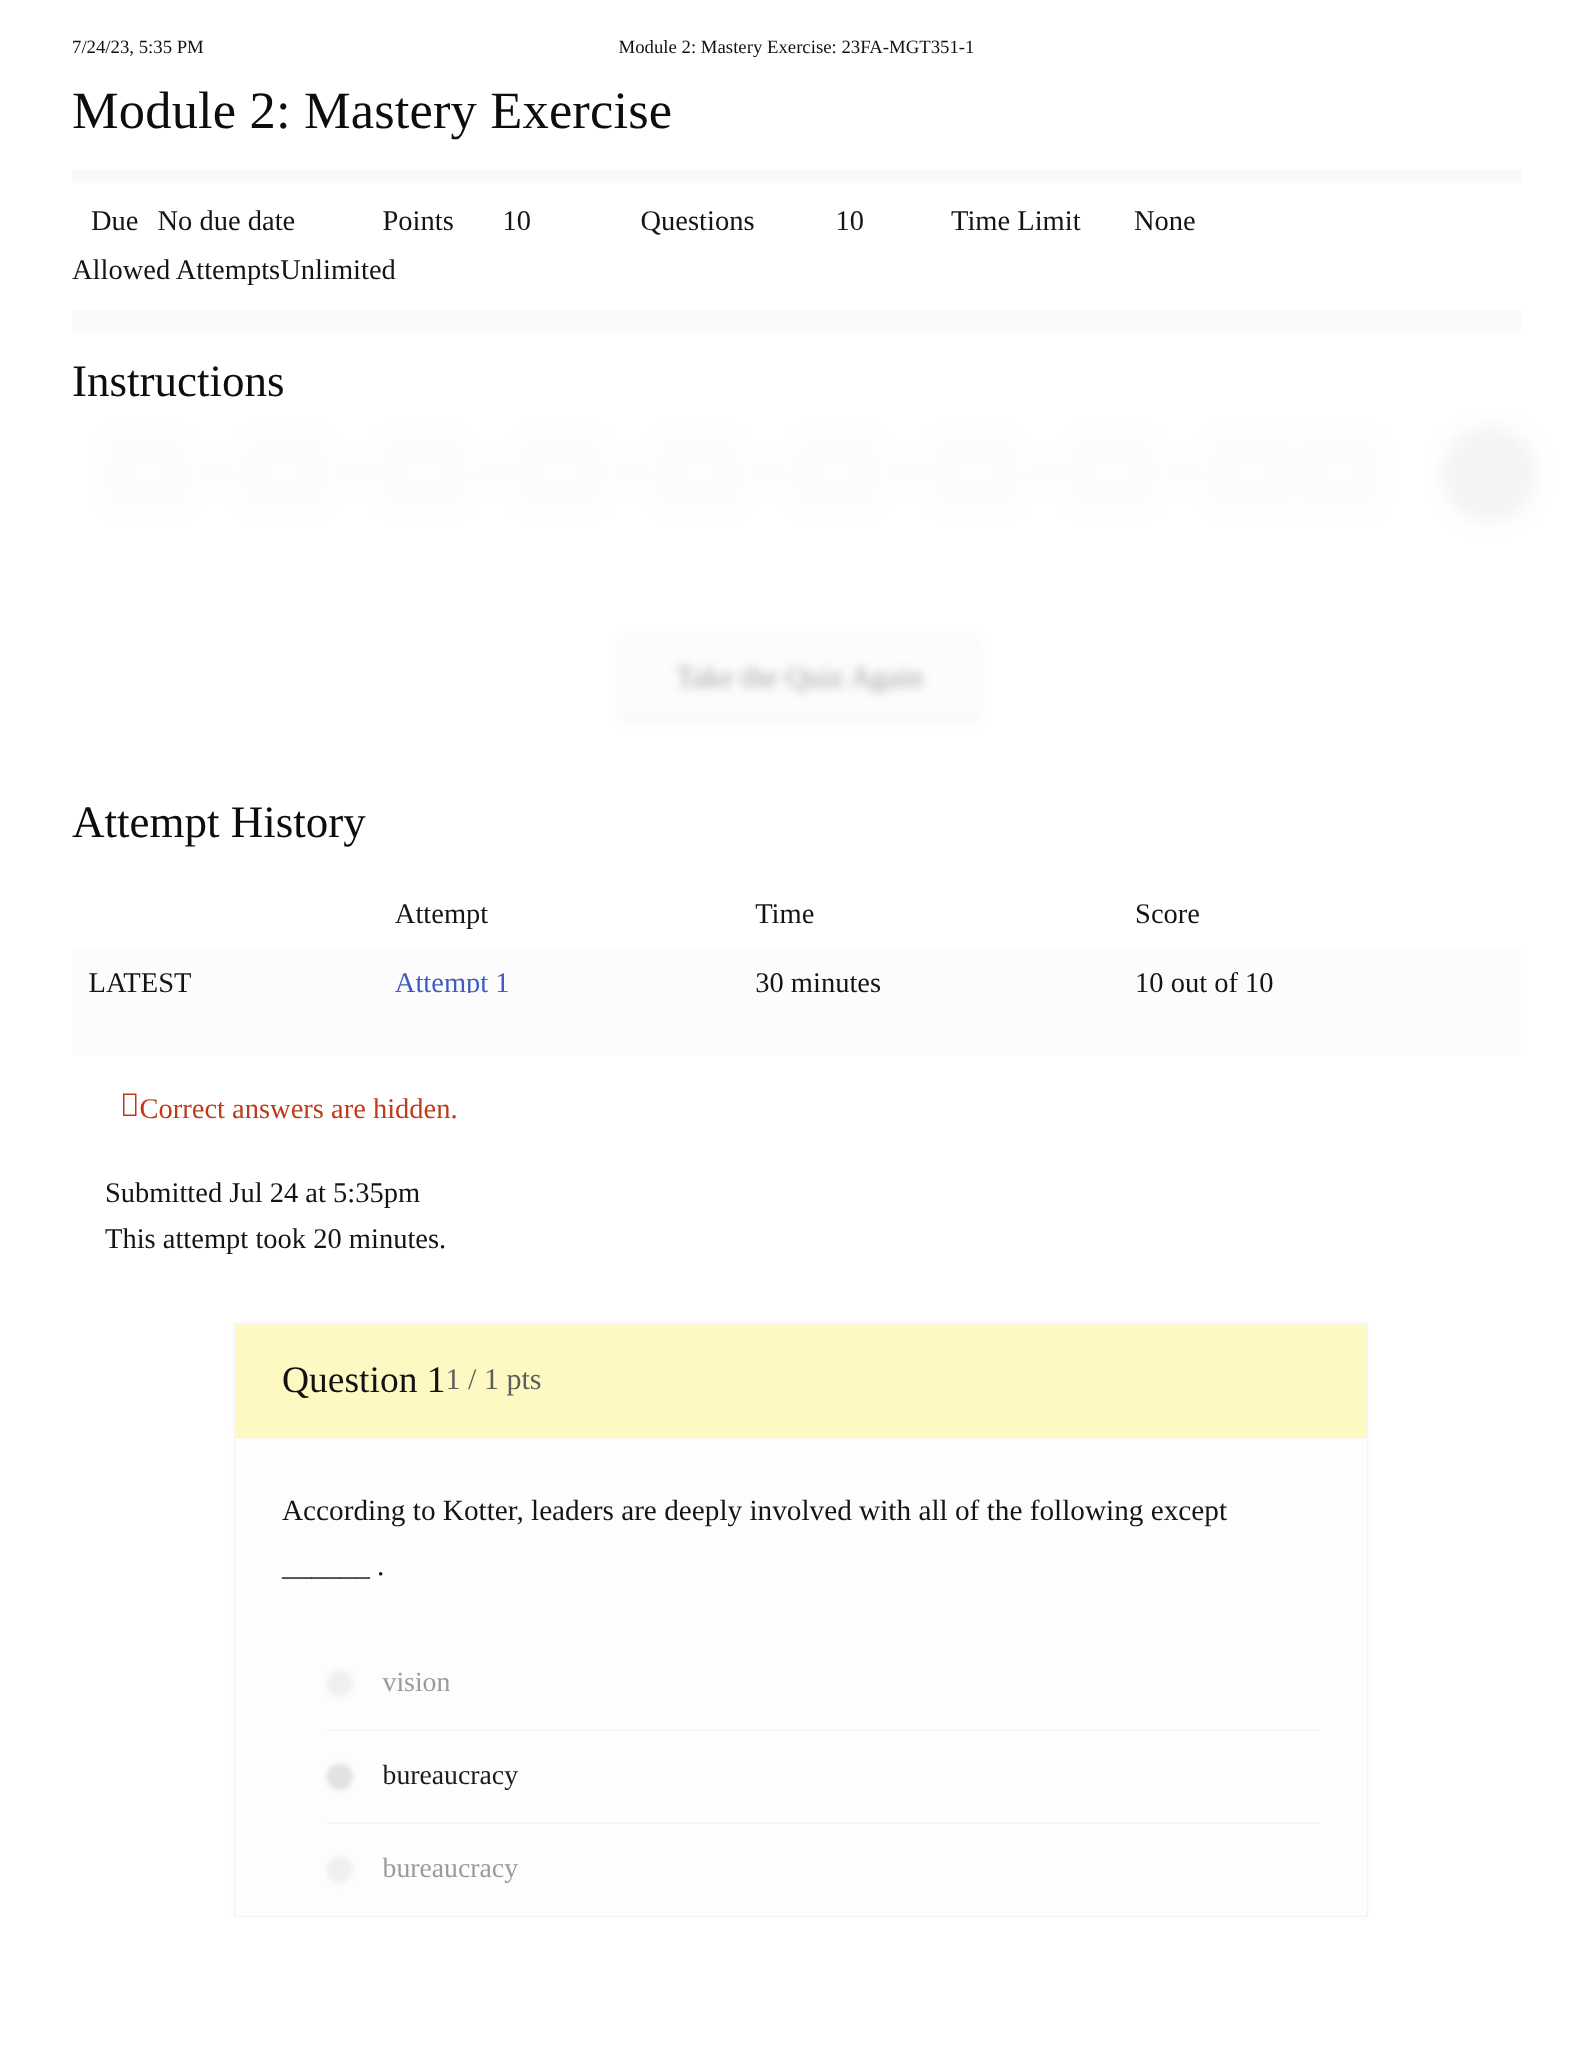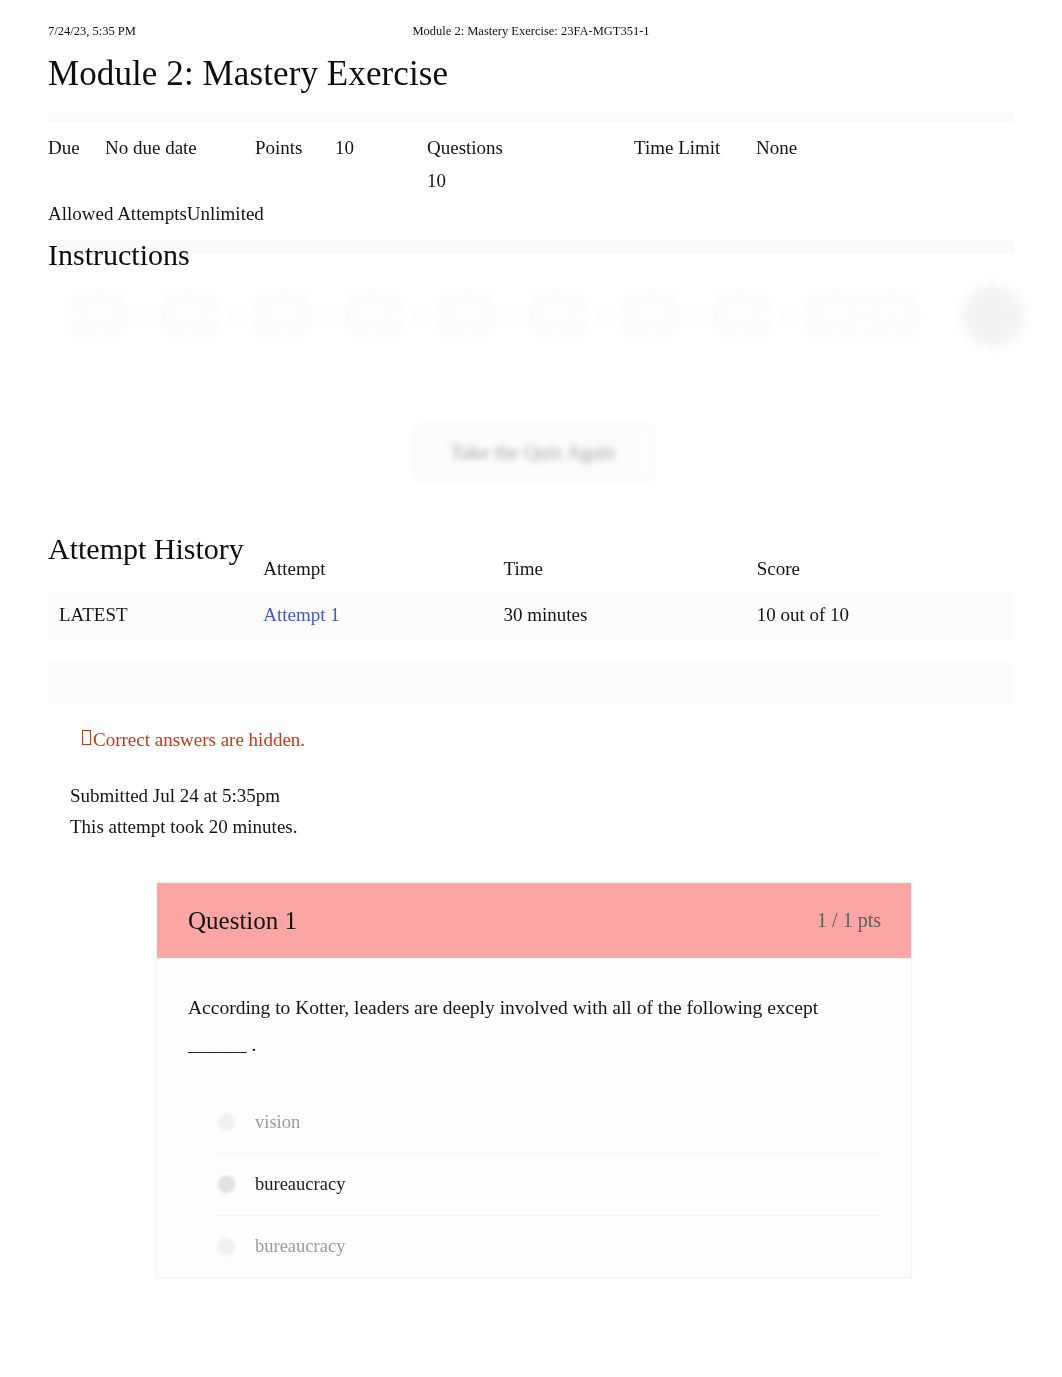--- a/index.html
+++ b/index.html
@@ -52,24 +52,24 @@
     display: flex;
     align-items: baseline;
     font-size: 19px;
     line-height: 33px;
     white-space: nowrap;
   }
   .meta-cell { display: flex; align-items: baseline; }
   .meta-key { color: #141414; }
   .meta-val { color: #141414; }
   .meta-row .m1 { width: 207px; }
-  .meta-row .m1 .meta-key { width: 57px; }
+  .meta-row .m1 .meta-key { width: 57px; text-align: center; }
   .meta-row .m2 { width: 172px; }
   .meta-row .m2 .meta-key { width: 80px; }
-  .meta-row .m3 { width: 207px; flex-direction: column; }
+  .meta-row .m3 { width: 207px; }
   .meta-row .m3 .meta-key { width: 130px; }
   .meta-row .m4 { width: 240px; }
   .meta-row .m4 .meta-key { width: 122px; }
   .meta-row2 .m1 { width: 207px; }
   .meta-row2 .m1 .meta-key { width: 200px; }
 
   
   .section-title {
     position: absolute;
     font-size: 30px;
@@ -132,21 +132,21 @@
     font-size: 20px;
     color: #8d8d8d;
     font-family: "Liberation Serif", "DejaVu Serif", serif;
   }
 
   
   #attempt-history-title { left: 48px; top: 530px; }
 
   .attempt-table {
     position: absolute;
-    left: 48px; top: 554px;
+    left: 48px; top: 595px;
     width: 966px;
     border-collapse: collapse;
     font-size: 19px;
   }
   .attempt-table th {
     font-weight: normal;
     text-align: left;
     padding: 4px 0 12px 0;
     color: #141414;
   }
@@ -209,25 +209,24 @@
   .question-card {
     position: absolute;
     left: 156px; top: 882px;
     width: 756px;
     background: #ffffff;
     border: 1px solid #f3f3f3;
     box-shadow: 0 0 3px rgba(0,0,0,0.035);
   }
   .q-header {
     height: 76px;
-    background: #fca5a5;
+    background: #fef9c3;
     border-bottom: 1px solid #f0f0f0;
     display: flex;
     align-items: center;
-    justify-content: space-between;
     padding: 0 30px 0 31px;
   }
   .q-title { font-size: 25px; color: #121212; }
   .q-pts { font-size: 20px; color: #5e5e5e; }
 
   .q-body {
     padding: 30px 31px 0 31px;
     background: #fdfdfd;
   }
   .q-text {

